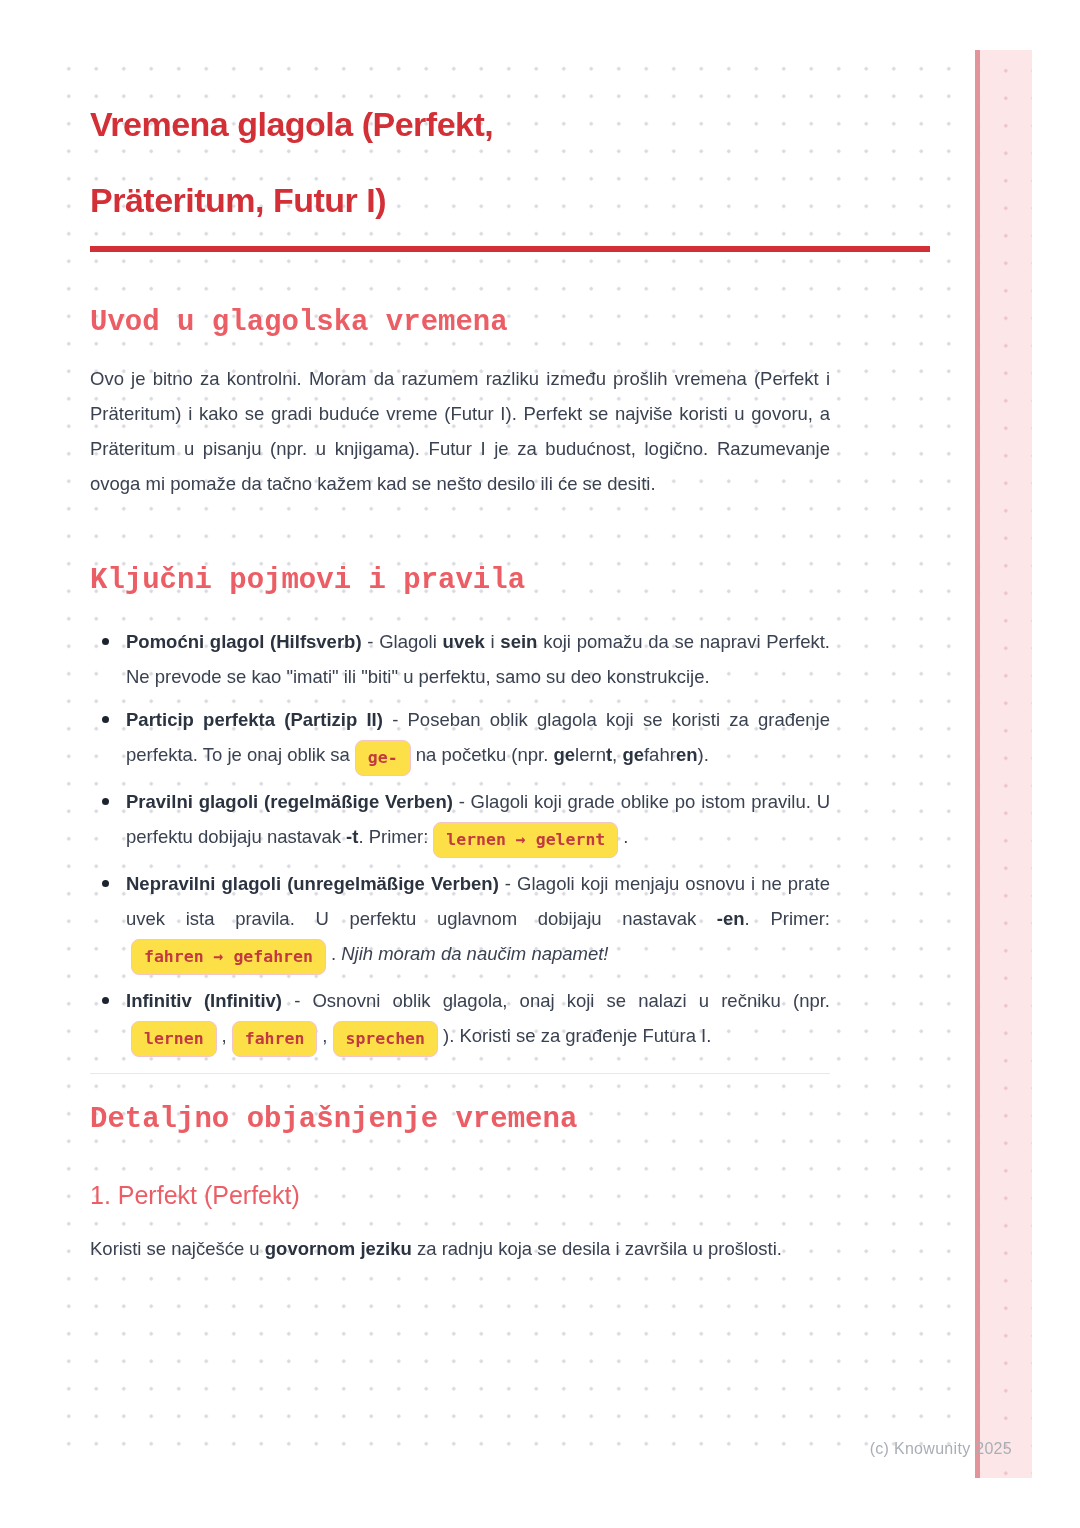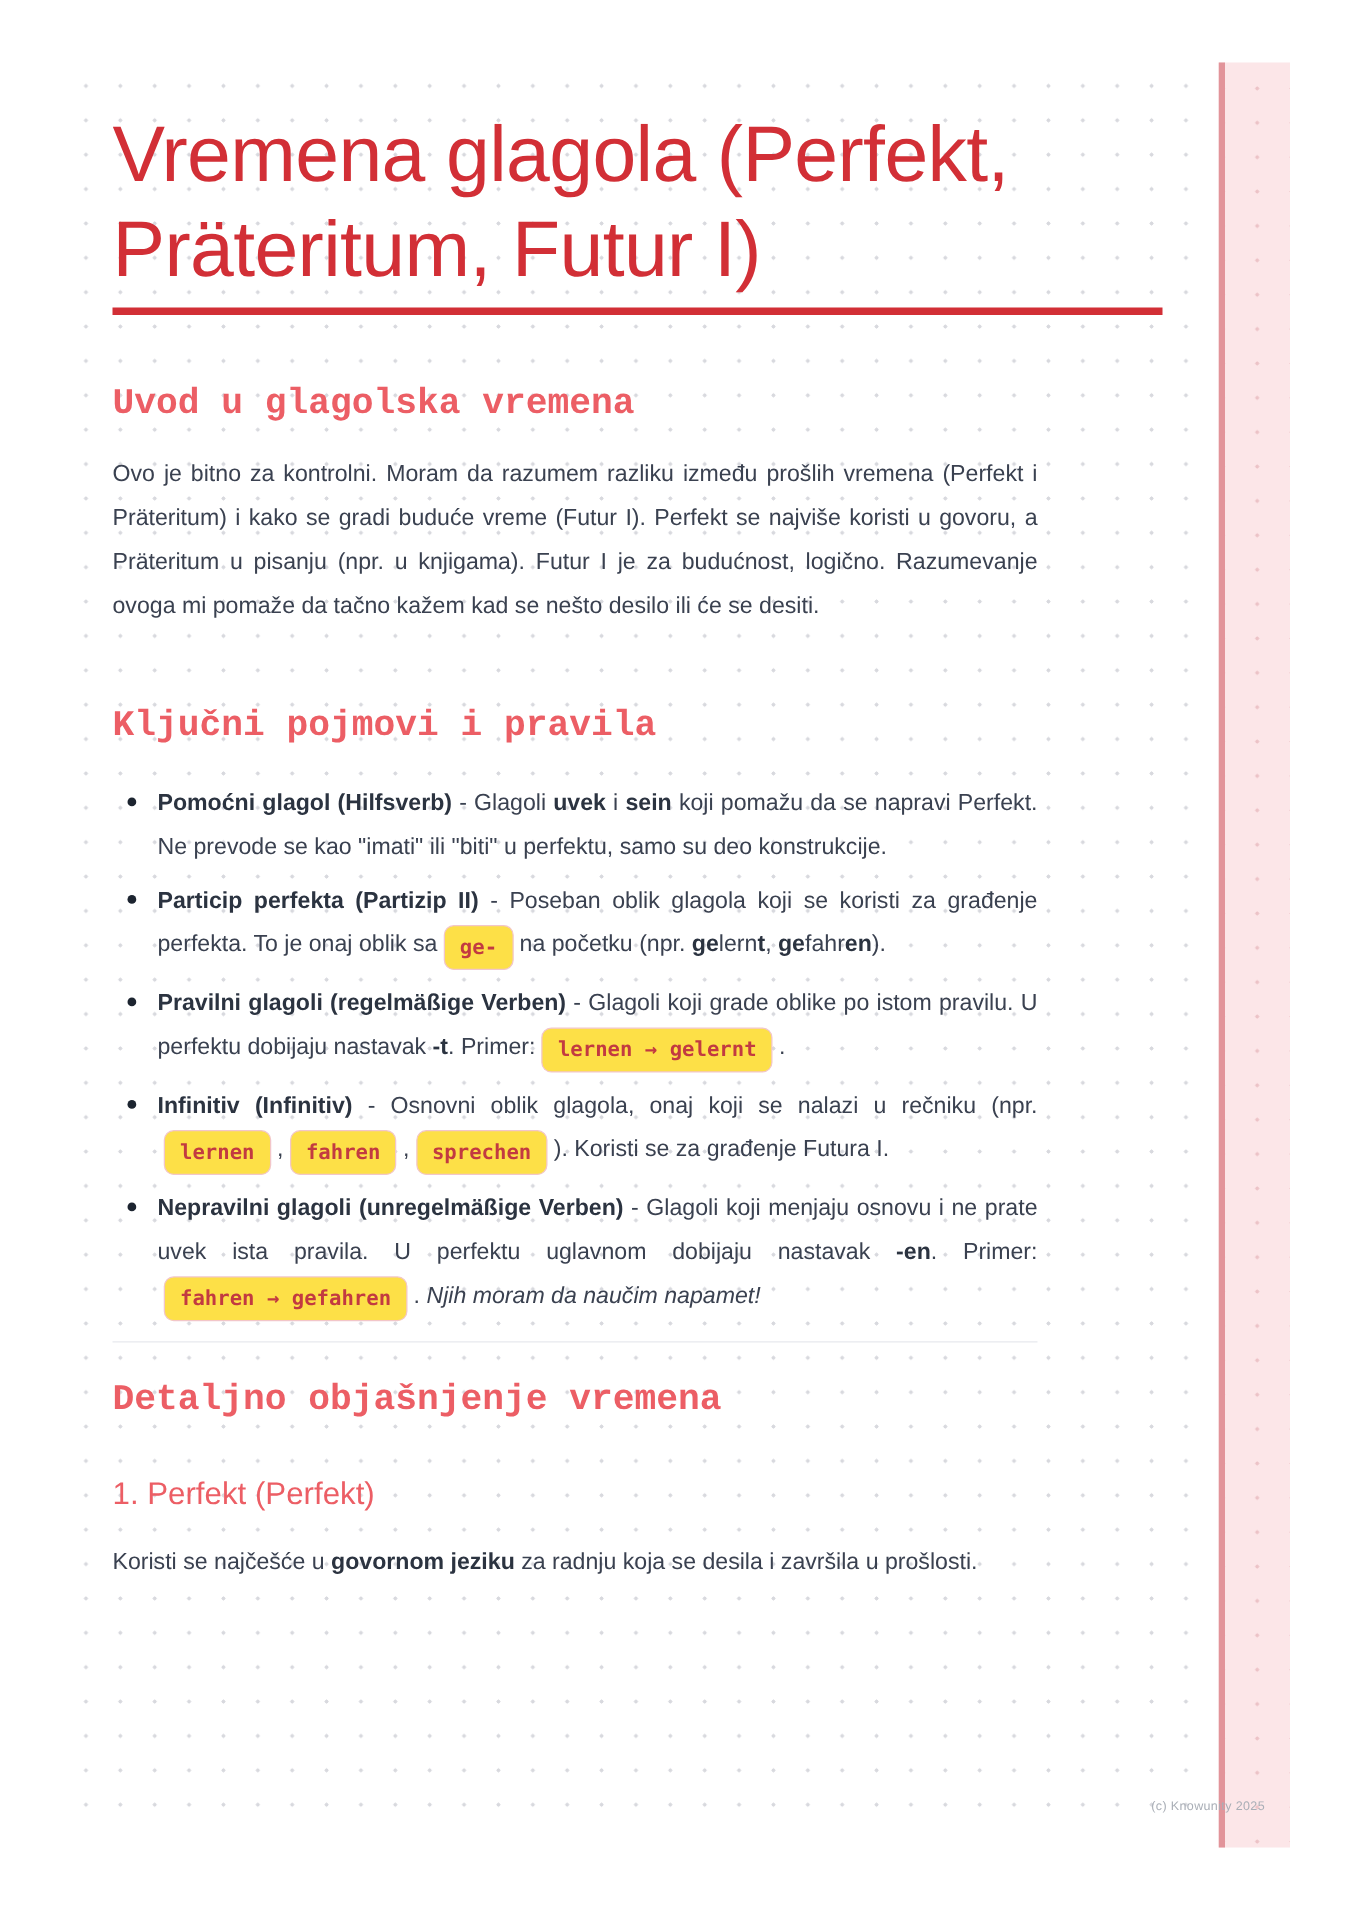--- a/index.html
+++ b/index.html
@@ -19,21 +19,21 @@
   
   .band{
     position:absolute;left:975px;top:50px;width:57px;height:1428px;
     background-color:#fce6e8;
     background-image:radial-gradient(circle,#ecc3c7 1.5px,rgba(0,0,0,0) 1.7px);
     background-size:27.5px 27.5px;background-position:12px 7px;
     border-left:5px solid #e2949a;box-sizing:border-box;
   }
   .content{position:absolute;left:90px;top:0;width:740px;}
   h1{
-    margin:86px 0 0 0;font-size:63px;line-height:76px;font-weight:400;
+    margin:86px 0 0 0;font-size:34px;line-height:76px;font-weight:700;
     color:#d22f36;letter-spacing:-0.5px;width:860px;
   }
   .rule{margin-top:8px;width:840px;height:6px;background:#d22f36;border:none;}
   h2{margin:0;font-size:29px;line-height:36px;font-weight:700;color:#ec5e65;font-family:Liberation Mono, monospace;}
   .h2-intro{margin-top:53px;}
   .h2-key{margin-top:62px;}
   .h2-detail{margin-top:28px;}
   h3{margin:42px 0 0 0;font-size:25px;line-height:31px;font-weight:400;color:#ec5e65;}
   p{
     margin:20px 0 0 0;font-size:18.5px;line-height:35px;color:#3a4150;
@@ -53,21 +53,21 @@
   .seg-chip{
     display:inline-block;
     font-family:"DejaVu Sans Mono","Liberation Mono",monospace;
     font-size:16.5px;line-height:26px;font-weight:700;color:#c23a41;
     background:#fde047;border:1px solid #f2c6c9;border-radius:8px;
     padding:4px 12px;margin:0 5px;white-space:nowrap;vertical-align:-2px;
   }
   .divider{margin-top:16px;width:740px;height:0;border:none;border-top:1px solid #e8e9ee;}
   .footer{
     position:absolute;top:1440px;right:68px;z-index:5;
-    font-size:10px;color:#a9aeb6;letter-spacing:0.3px;
+    font-size:16px;color:#a9aeb6;letter-spacing:0.3px;
   }
 </style>
 </head>
 <body>
 
 <div class="dots"></div>
 <div class="band"></div>
 
 <div class="content">
   <h1>
@@ -77,22 +77,22 @@
   <div class="rule"></div>
 
   <h2 class="h2-intro">Uvod u glagolska vremena</h2>
   <p><span>Ovo je bitno za kontrolni. Moram da razumem razliku između prošlih vremena (Perfekt i Präteritum) i kako se gradi buduće vreme (Futur I). Perfekt se najviše koristi u govoru, a Präteritum u pisanju (npr. u knjigama). Futur I je za budućnost, logično. Razumevanje ovoga mi pomaže da tačno kažem kad se nešto desilo ili će se desiti.</span></p>
 
   <h2 class="h2-key">Ključni pojmovi i pravila</h2>
   <ul>
     <li><span class="seg-b">Pomoćni glagol (Hilfsverb)</span><span> - Glagoli </span><span class="seg-b">uvek</span><span> i </span><span class="seg-b">sein</span><span> koji pomažu da se napravi Perfekt. Ne prevode se kao "imati" ili "biti" u perfektu, samo su deo konstrukcije.</span></li>
     <li><span class="seg-b">Particip perfekta (Partizip II)</span><span> - Poseban oblik glagola koji se koristi za građenje perfekta. To je onaj oblik sa</span><span class="seg-chip">ge-</span><span>na početku (npr. </span><span class="seg-b">ge</span><span>lern</span><span class="seg-b">t</span><span>, </span><span class="seg-b">ge</span><span>fahr</span><span class="seg-b">en</span><span>).</span></li>
     <li><span class="seg-b">Pravilni glagoli (regelmäßige Verben)</span><span> - Glagoli koji grade oblike po istom pravilu. U perfektu dobijaju nastavak </span><span class="seg-b">-t</span><span>. Primer:</span><span class="seg-chip">lernen → gelernt</span><span>.</span></li>
+    <li><span class="seg-b">Nepravilni glagoli (unregelmäßige Verben)</span><span> - Glagoli koji menjaju osnovu i ne prate uvek ista pravila. U perfektu uglavnom dobijaju nastavak </span><span class="seg-b">-en</span><span>. Primer:</span><span class="seg-chip">fahren → gefahren</span><span>. </span><span class="seg-i">Njih moram da naučim napamet!</span></li>
     <li><span class="seg-b">Infinitiv (Infinitiv)</span><span> - Osnovni oblik glagola, onaj koji se nalazi u rečniku (npr.</span><span class="seg-chip">lernen</span><span>,</span><span class="seg-chip">fahren</span><span>,</span><span class="seg-chip">sprechen</span><span>). Koristi se za građenje Futura I.</span></li>
-    <li><span class="seg-b">Nepravilni glagoli (unregelmäßige Verben)</span><span> - Glagoli koji menjaju osnovu i ne prate uvek ista pravila. U perfektu uglavnom dobijaju nastavak </span><span class="seg-b">-en</span><span>. Primer:</span><span class="seg-chip">fahren → gefahren</span><span>. </span><span class="seg-i">Njih moram da naučim napamet!</span></li>
   </ul>
 
   <hr class="divider">
 
   <h2 class="h2-detail">Detaljno objašnjenje vremena</h2>
   <h3>1. Perfekt (Perfekt)</h3>
   <p><span>Koristi se najčešće u </span><span class="seg-b">govornom jeziku</span><span> za radnju koja se desila i završila u prošlosti.</span></p>
 </div>
 
 <div class="footer">(c) Knowunity 2025</div>

